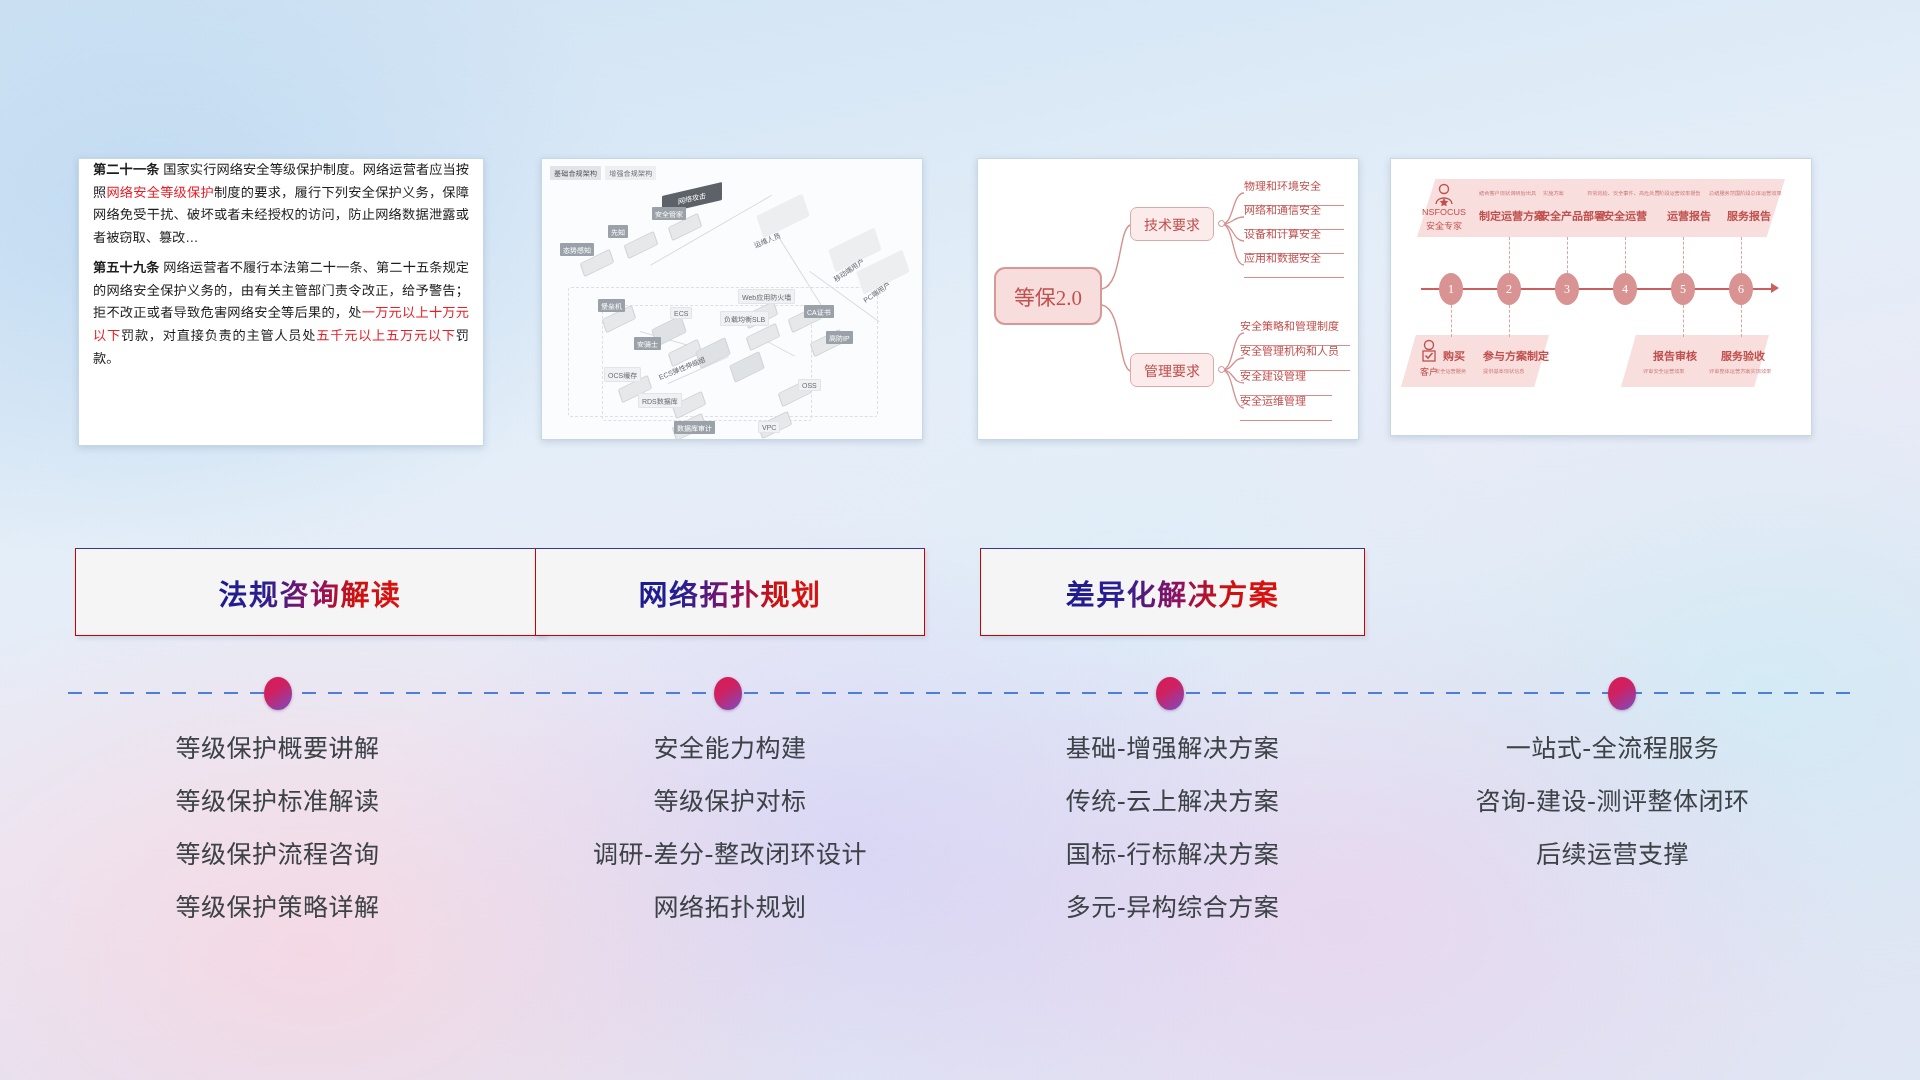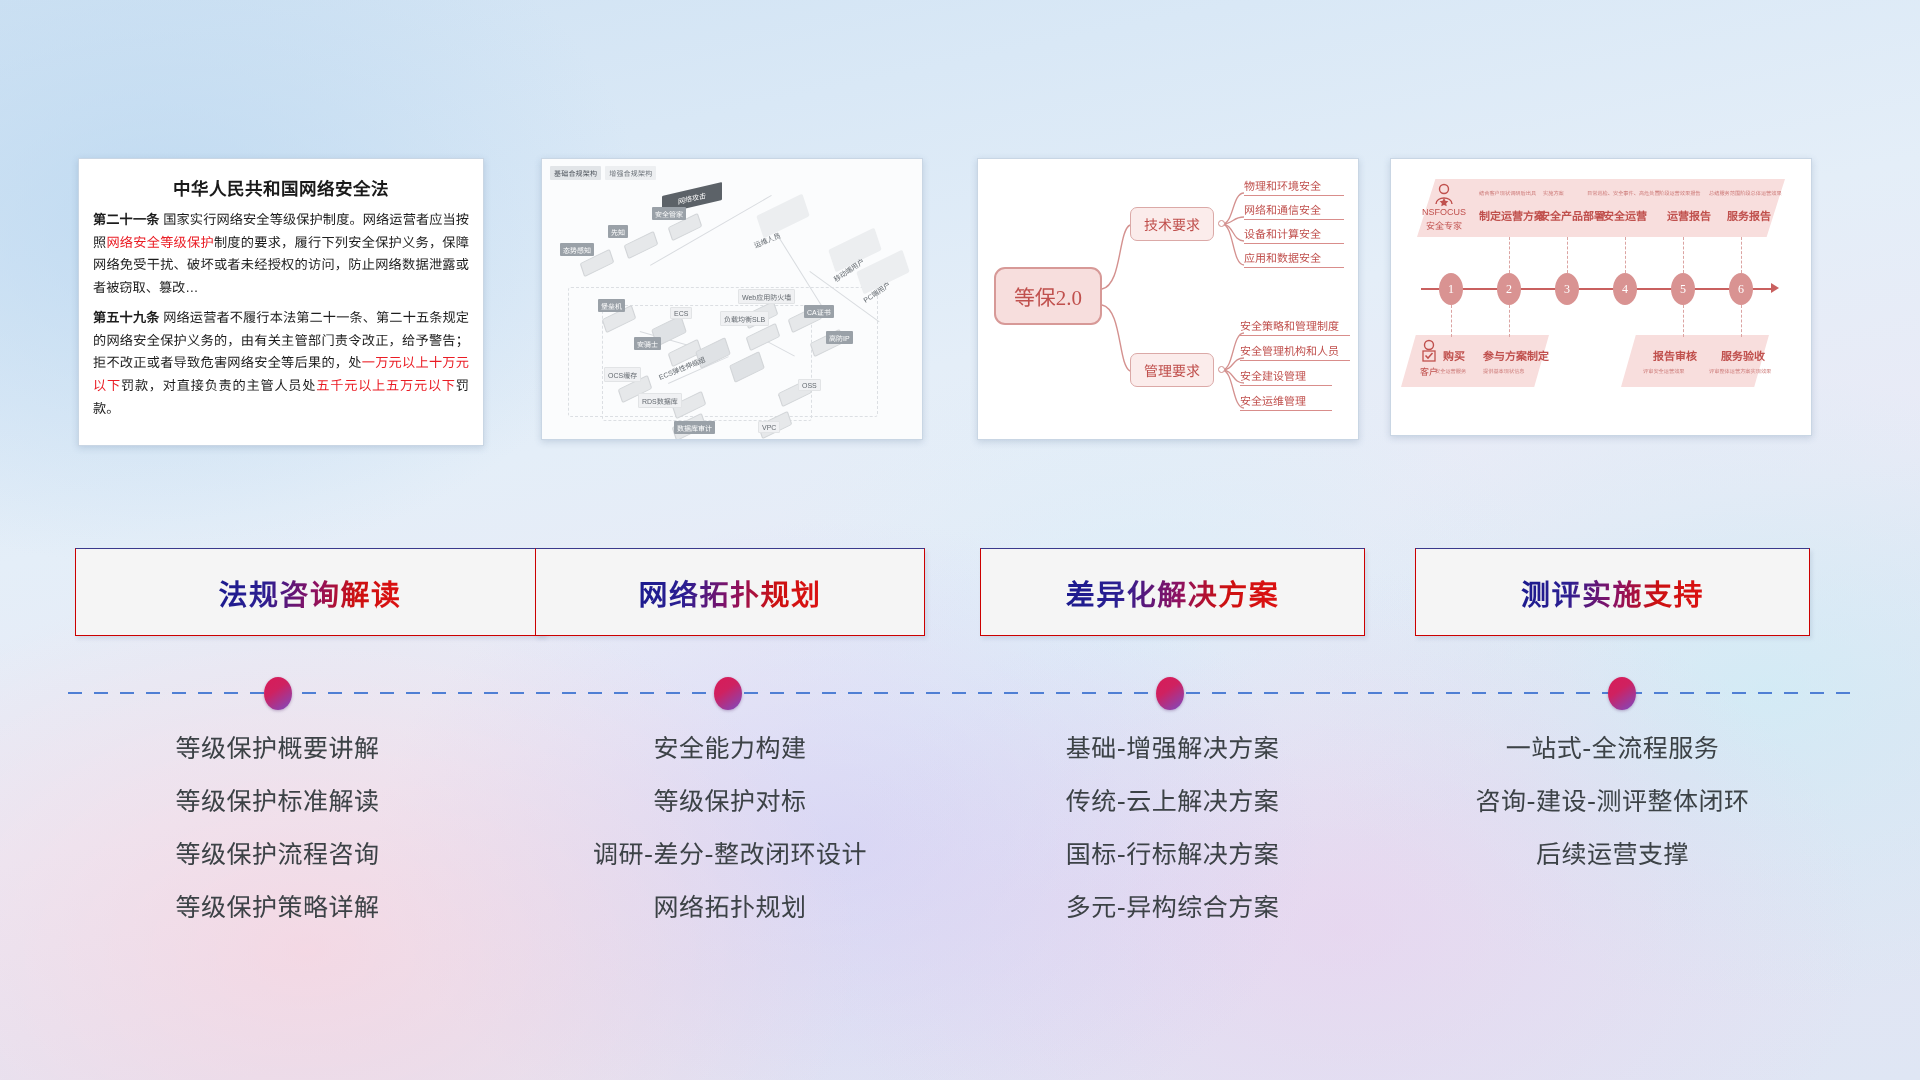--- a/index.html
+++ b/index.html
@@ -89,21 +89,21 @@
     position: absolute; width: 84px; height: 34px;
     background: #fbeceb; border: 1.6px solid #dba9a7; border-radius: 7px;
     display: flex; align-items: center; justify-content: center;
     font-size: 14px; color: #c0504d; font-family: "Liberation Serif", serif;
   }
   .mm-b1 { left: 152px; top: 48px; }
   .mm-b2 { left: 152px; top: 194px; }
   .mm-leaf {
     position: absolute; font-size: 11px; color: #c0504d;
     font-family: "Liberation Serif", serif; white-space: nowrap;
-    padding-bottom: 2px; border-bottom: 1.8px solid #d98d8b;
+    padding-bottom: 12px; border-bottom: 1.8px solid #d98d8b;
   }
   .mm-conn { position: absolute; pointer-events: none; }
   .mm-dot {
     position: absolute; width: 7px; height: 7px; border-radius: 50%;
     border: 1.2px solid #cf8f8d; background: #fff;
   }
 
   
   .rm { position: relative; width: 100%; height: 100%; background: #fff; }
   .rm-band-top, .rm-band-b1, .rm-band-b2 {
@@ -183,21 +183,20 @@
   .lc-2 { left: 535px;  width: 390px; }
   .lc-3 { left: 980px;  width: 385px; }
   .lc-4 { left: 1415px; width: 395px; }
 </style>
 </head>
 <body>
 
 <div class="cards-row">
 
   <div class="card card-1">
-    <div class="law-title">中华人民共和国网络安全法</div>
     <div class="law-para">
       <b>第二十一条</b><span> 国家实行网络安全等级保护制度。网络运营者应当按照</span><span class="law-red">网络安全等级保护</span><span>制度的要求，履行下列安全保护义务，保障网络免受干扰、破坏或者未经授权的访问，防止网络数据泄露或者被窃取、篡改…</span>
     </div>
     <div class="law-para">
       <b>第五十九条</b><span> 网络运营者不履行本法第二十一条、第二十五条规定的网络安全保护义务的，由有关主管部门责令改正，给予警告；拒不改正或者导致危害网络安全等后果的，处</span><span class="law-red">一万元以上十万元以下</span><span>罚款，对直接负责的主管人员处</span><span class="law-red">五千元以上五万元以下</span><span>罚款。</span>
     </div>
   </div>
 
   <div class="card card-2">
     <div class="arch">
@@ -407,23 +406,20 @@
 <div class="titles-row">
   <div class="title-box tb-1">
     <span class="title-text">法规咨询解读</span>
   </div>
   <div class="title-box tb-2">
     <span class="title-text">网络拓扑规划</span>
   </div>
   <div class="title-box tb-3">
     <span class="title-text">差异化解决方案</span>
   </div>
-  <div class="title-box tb-4">
-    <span class="title-text">测评实施支持</span>
-  </div>
 </div>
 
 <div class="timeline">
   <div class="tl-dash"></div>
   <div class="tl-dot" style="left:196px;"></div>
   <div class="tl-dot" style="left:646px;"></div>
   <div class="tl-dot" style="left:1088px;"></div>
   <div class="tl-dot" style="left:1540px;"></div>
 </div>
 

